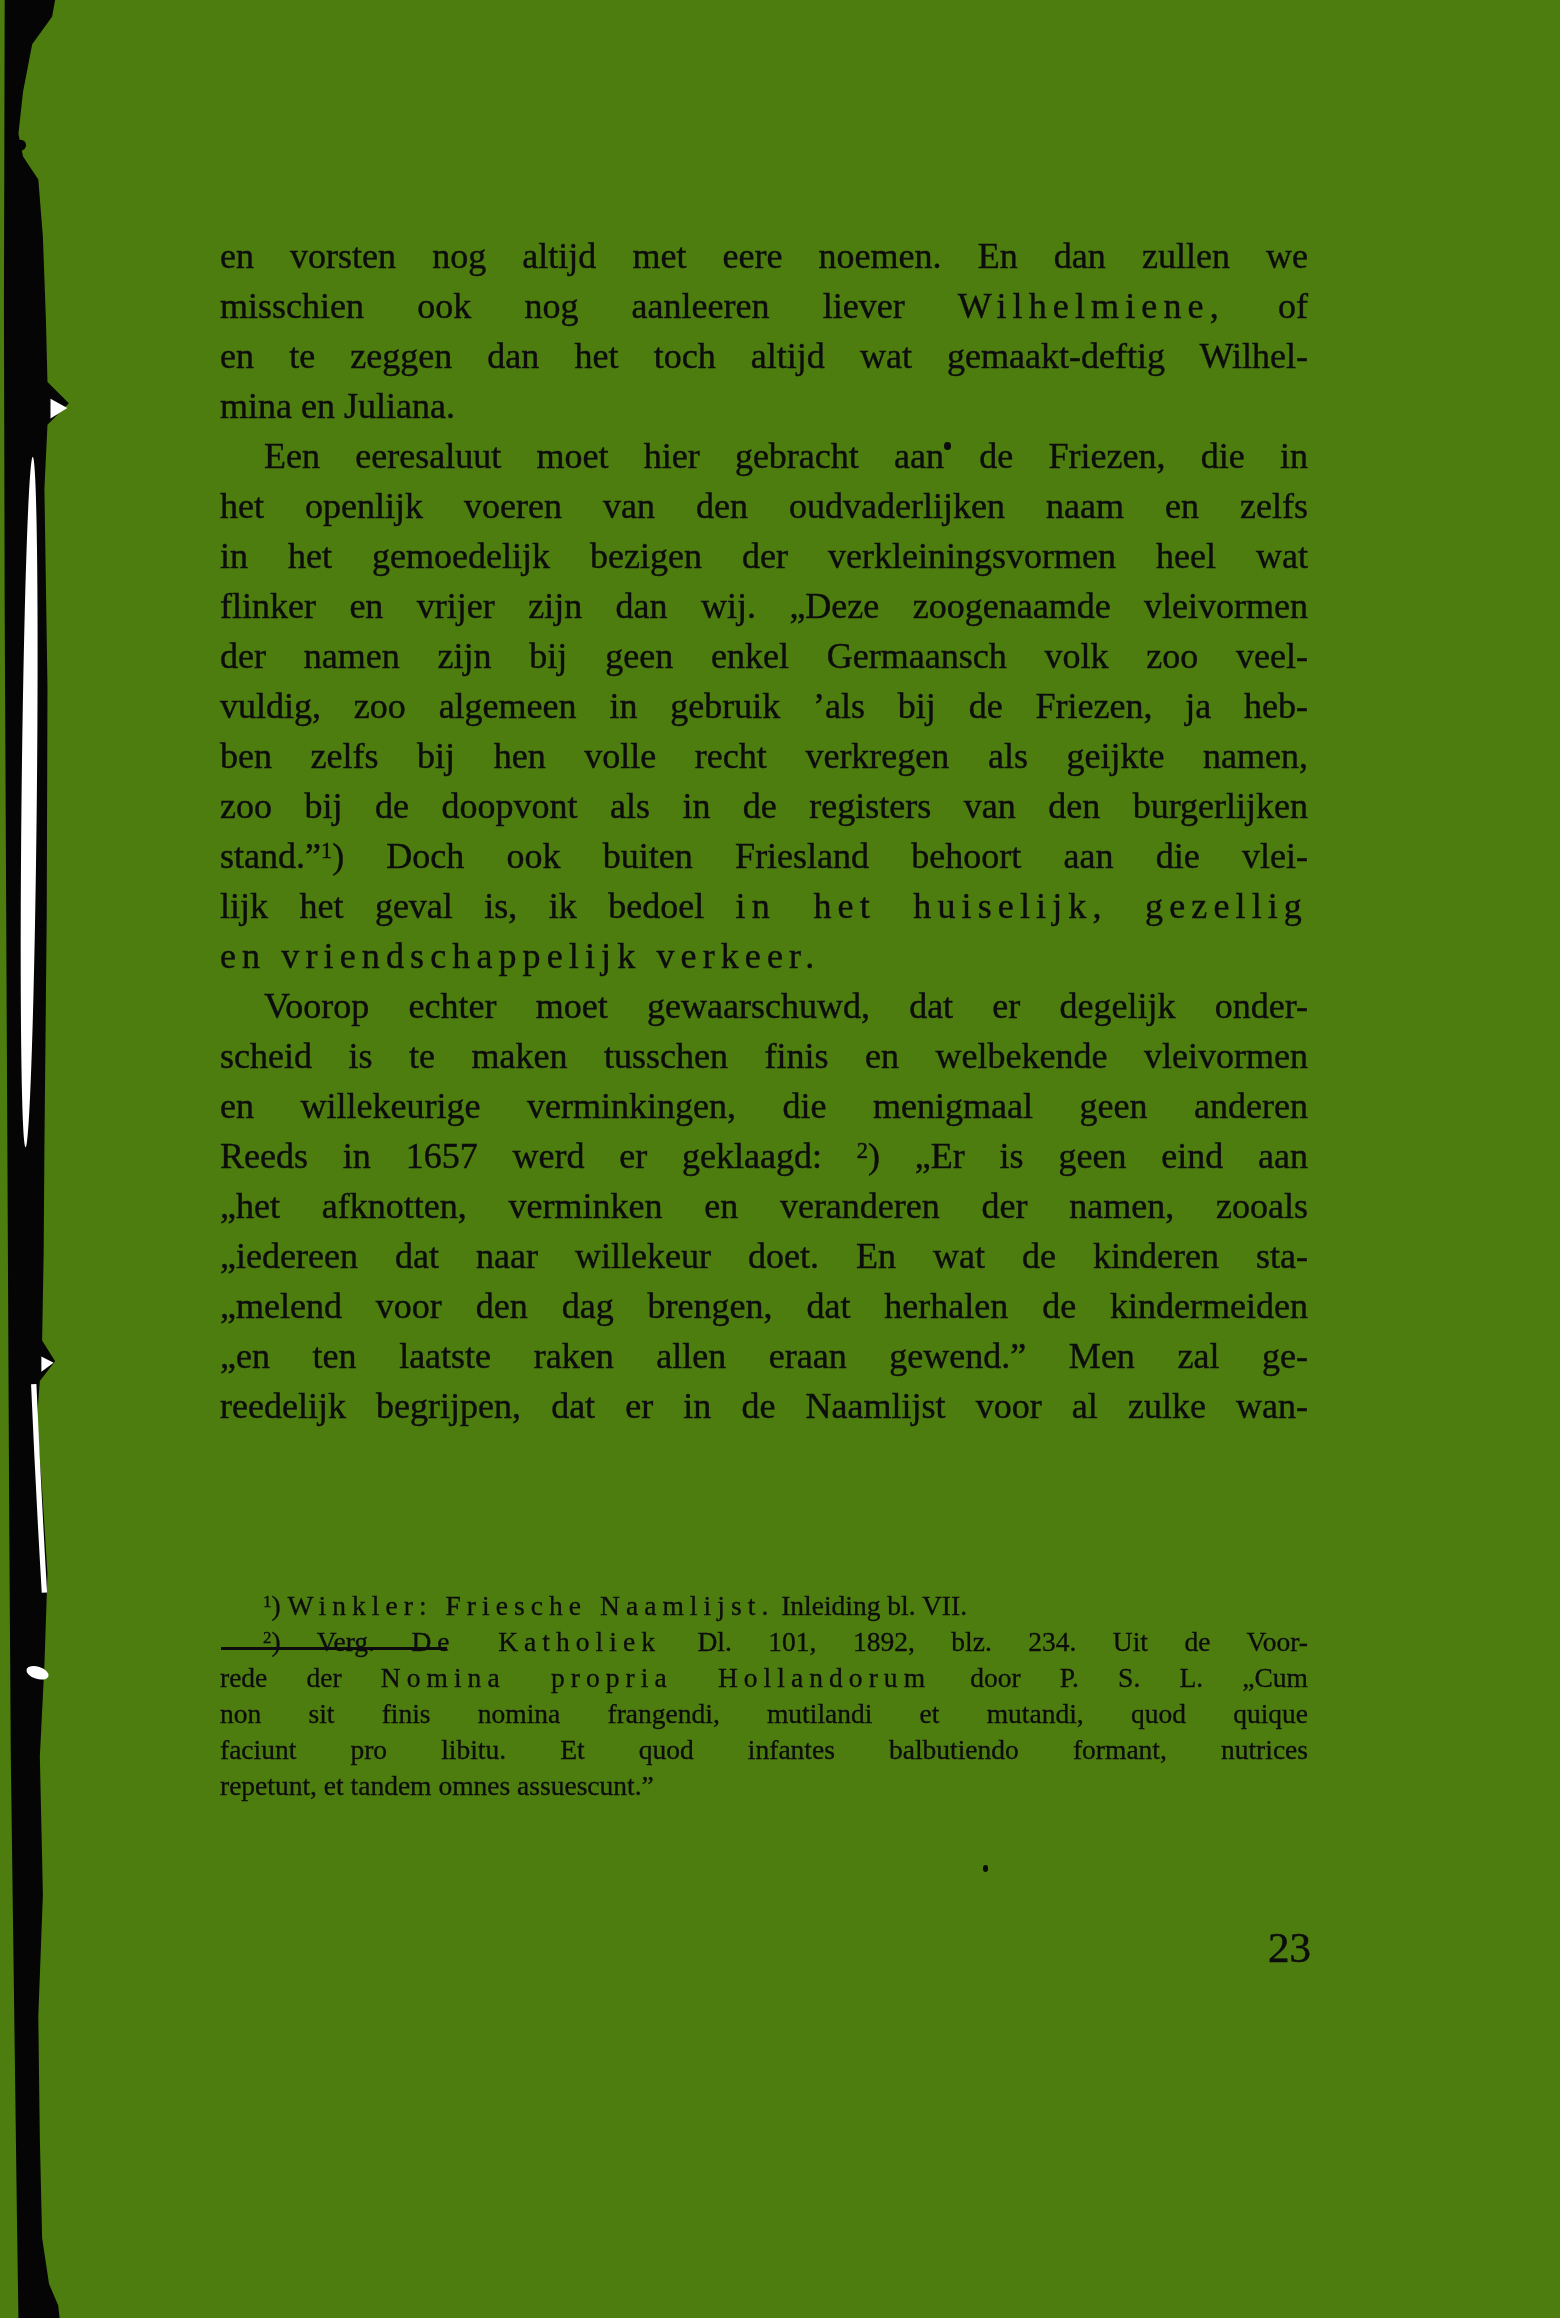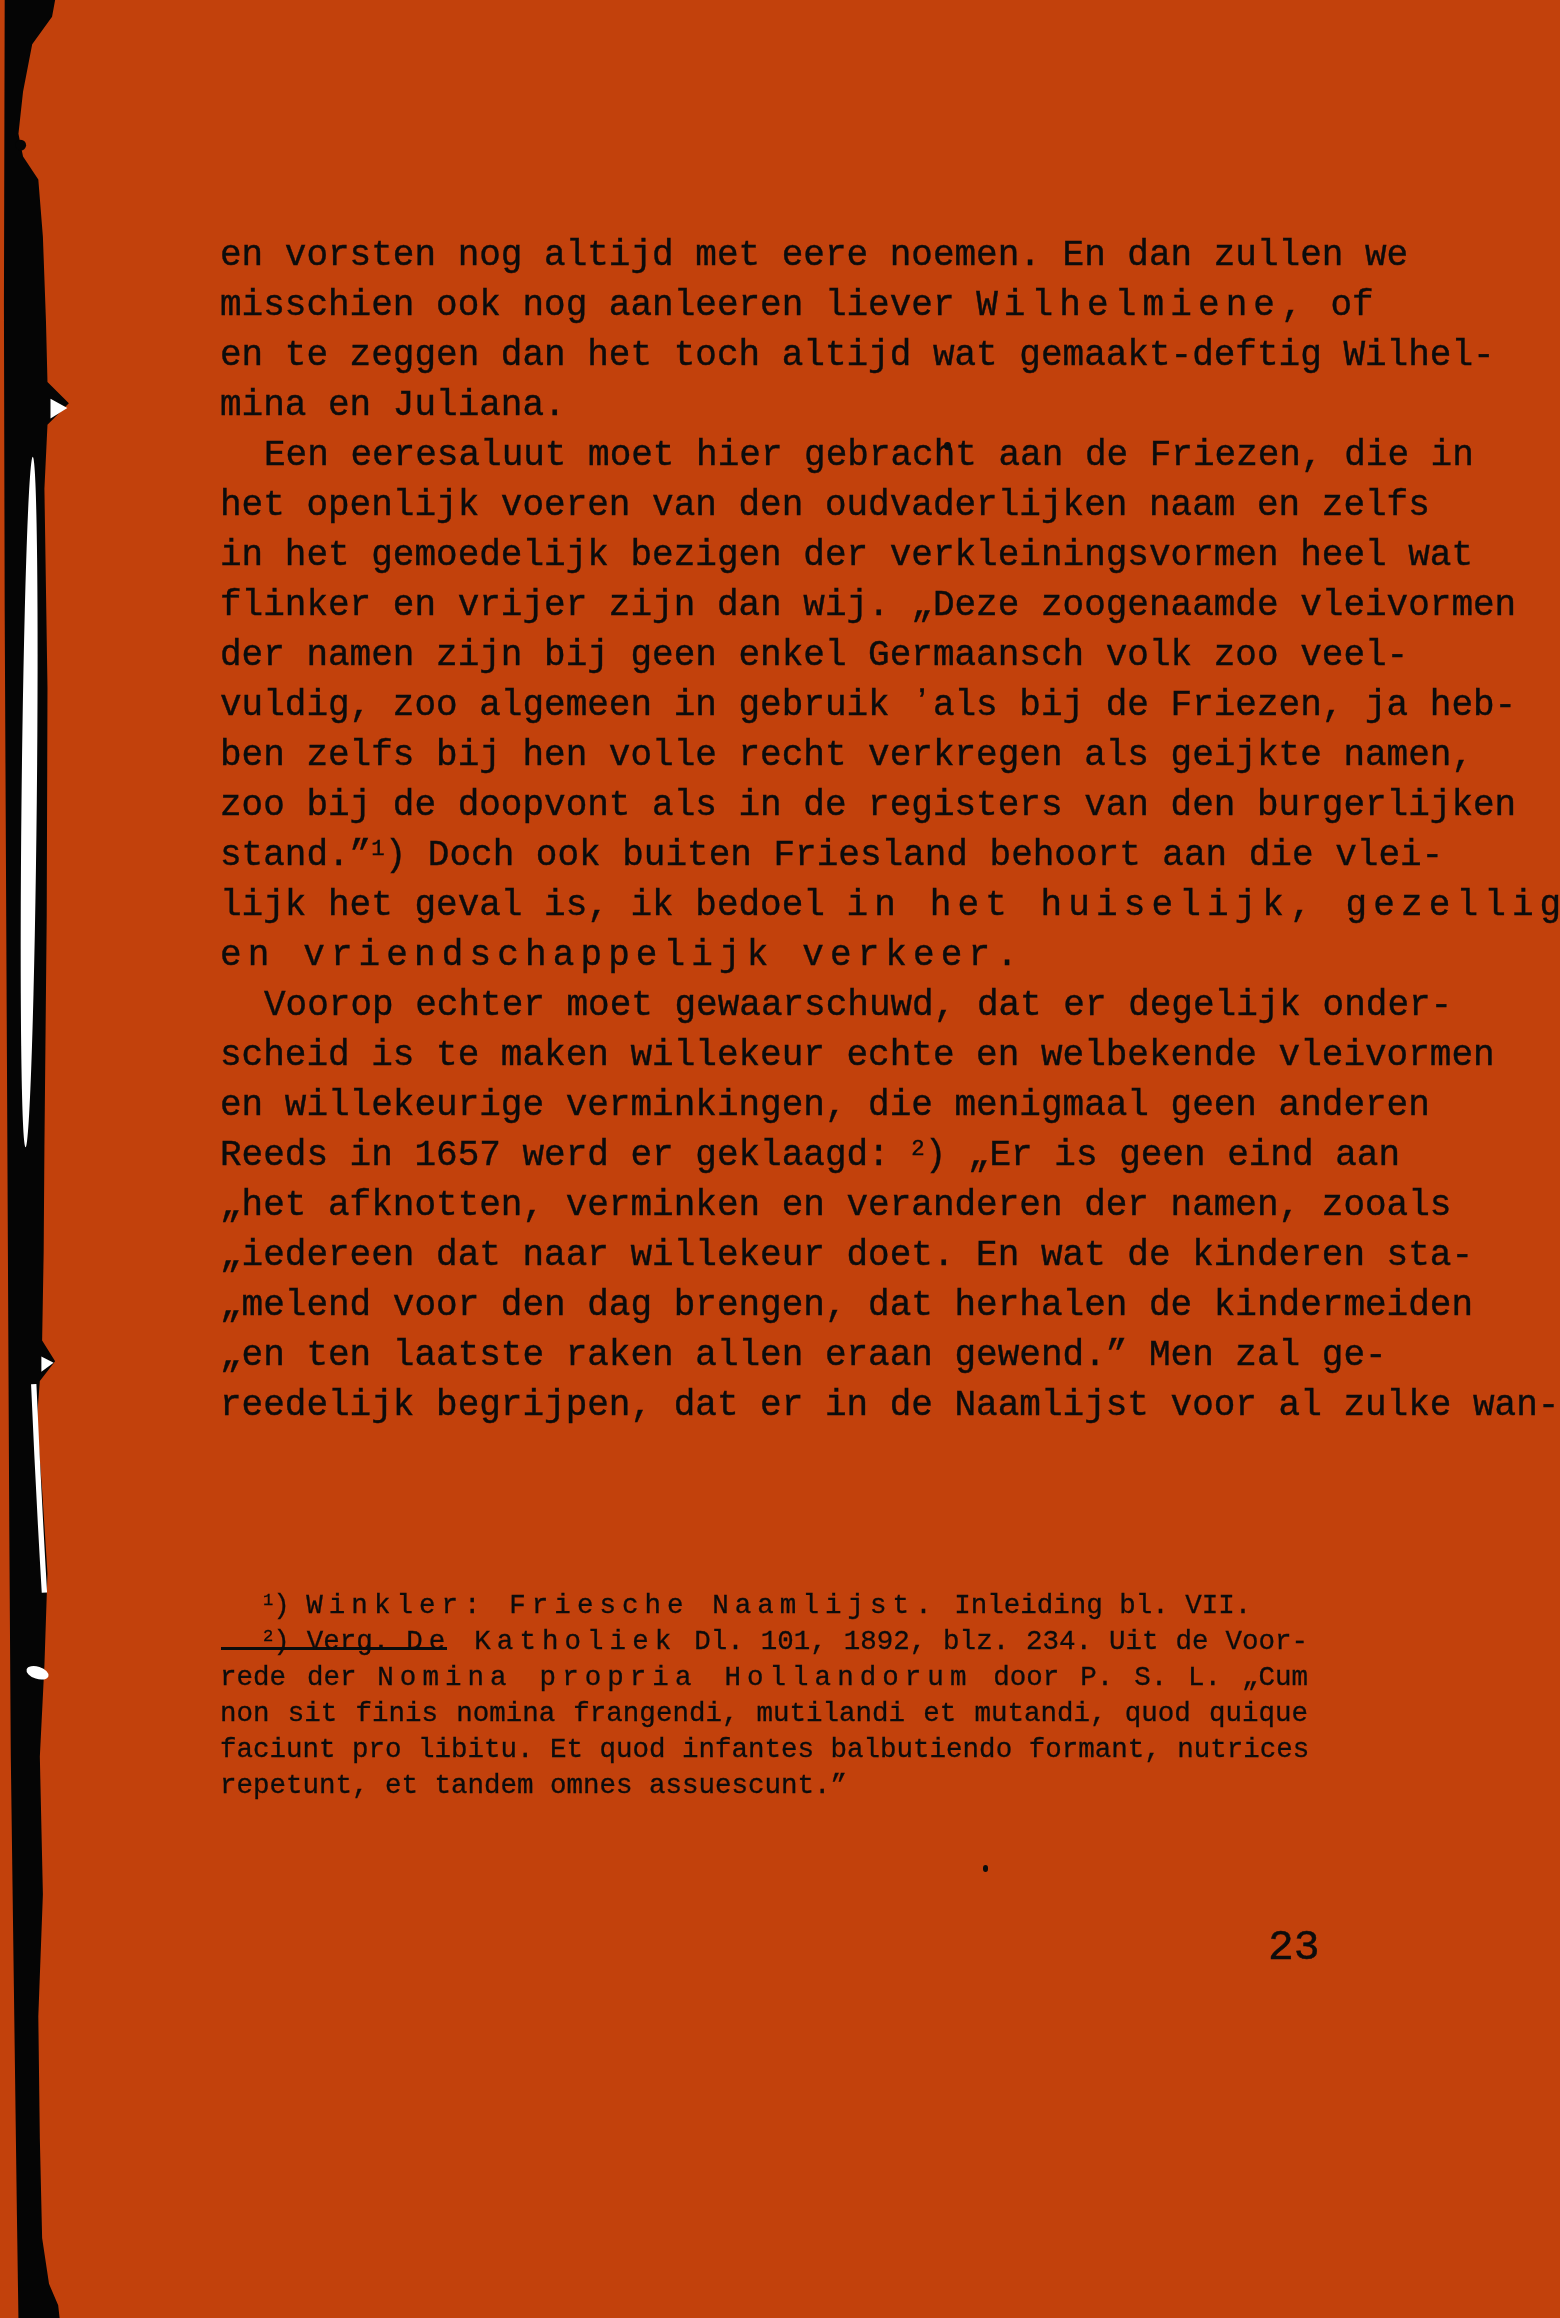--- a/index.html
+++ b/index.html
@@ -4,23 +4,23 @@
 <style>
   html, body {
     margin: 0;
     padding: 0;
     background: #e8e8e4;
   }
   #page {
     position: relative;
     width: 1560px;
     height: 2319px;
-    background: #c2410c;
+    background: #4d7c0f;
     overflow: hidden;
-    font-family: Liberation Mono, monospace;
+    font-family: Liberation Serif, serif;
     color: #0c0c0c;
   }
   
   #body-lines {
     position: absolute;
     left: 220px;
     top: 231px;
     width: 1088px;
     font-size: 36px;
     line-height: 50px;
@@ -127,21 +127,21 @@
       <div class="tline"><span>in het gemoedelijk bezigen der verkleiningsvormen heel wat</span></div>
       <div class="tline"><span>flinker en vrijer zijn dan wij. „Deze zoogenaamde vleivormen</span></div>
       <div class="tline"><span>der namen zijn bij geen enkel Germaansch volk zoo veel-</span></div>
       <div class="tline"><span>vuldig, zoo algemeen in gebruik ʼals bij de Friezen, ja heb-</span></div>
       <div class="tline"><span>ben zelfs bij hen volle recht verkregen als geijkte namen,</span></div>
       <div class="tline"><span>zoo bij de doopvont als in de registers van den burgerlijken</span></div>
       <div class="tline"><span>stand.”</span><span class="seg-sup">1</span><span>) Doch ook buiten Friesland behoort aan die vlei-</span></div>
       <div class="tline"><span>lijk het geval is, ik bedoel </span><span class="seg-sp">in het huiselijk, gezellig</span></div>
       <div class="tline noj"><span class="seg-sp">en vriendschappelijk verkeer.</span></div>
       <div class="tline ind"><span>Voorop echter moet gewaarschuwd, dat er degelijk onder-</span></div>
-      <div class="tline"><span>scheid is te maken willekeur echte en welbekende vleivormen</span></div>
+      <div class="tline"><span>scheid is te maken tusschen finis en welbekende vleivormen</span></div>
       <div class="tline"><span>en willekeurige verminkingen, die menigmaal geen anderen</span></div>
       <div class="tline"><span>Reeds in 1657 werd er geklaagd: </span><span class="seg-sup">2</span><span>) „Er is geen eind aan</span></div>
       <div class="tline"><span>„het afknotten, verminken en veranderen der namen, zooals</span></div>
       <div class="tline"><span>„iedereen dat naar willekeur doet. En wat de kinderen sta-</span></div>
       <div class="tline"><span>„melend voor den dag brengen, dat herhalen de kindermeiden</span></div>
       <div class="tline"><span>„en ten laatste raken allen eraan gewend.” Men zal ge-</span></div>
       <div class="tline"><span>reedelijk begrijpen, dat er in de Naamlijst voor al zulke wan-</span></div>
     </main>
 
   <div id="footnote-rule"></div>

